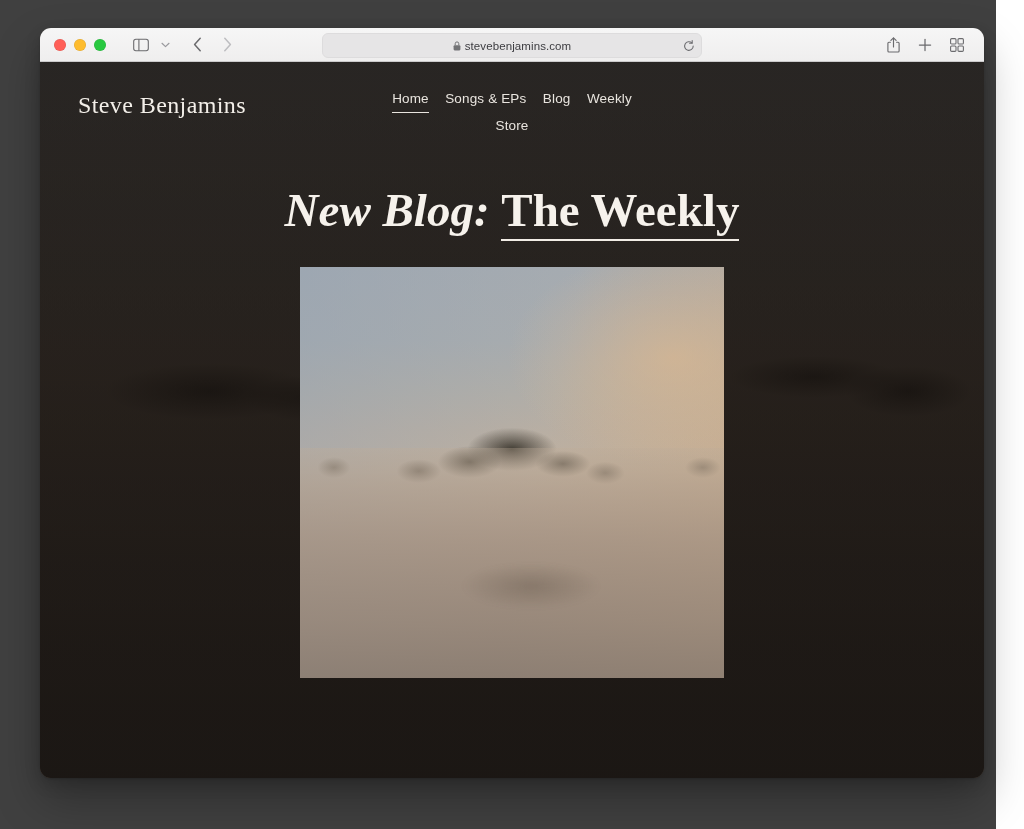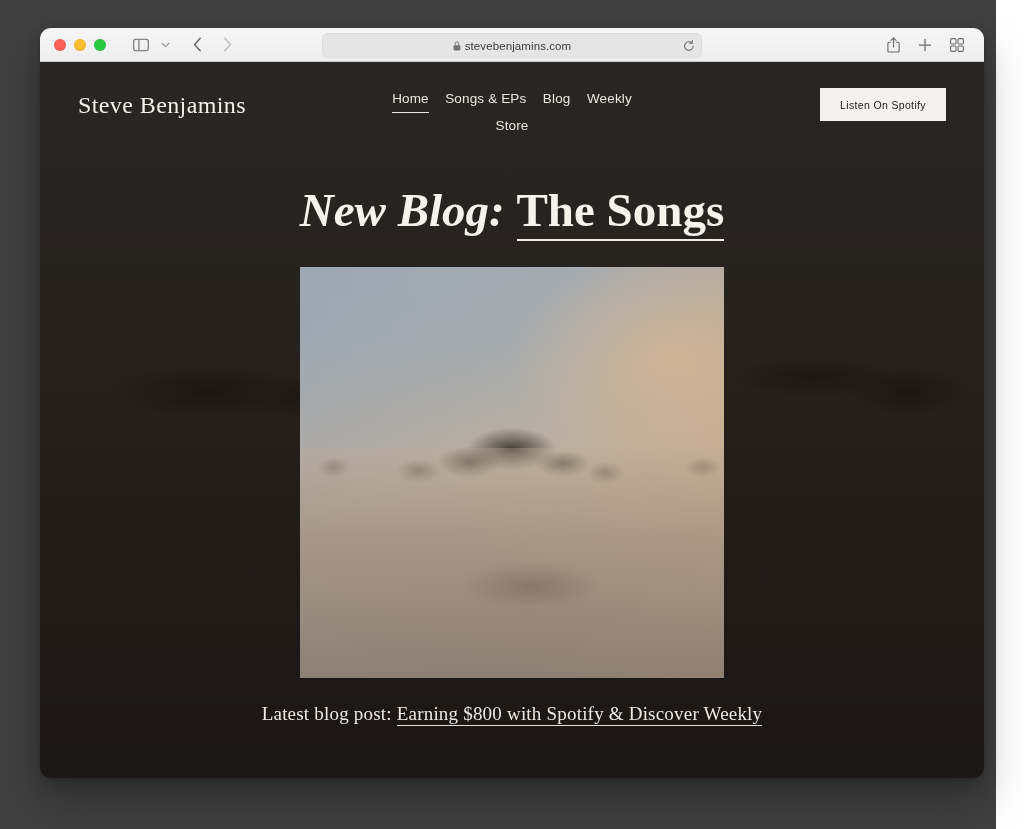--- a/index.html
+++ b/index.html
@@ -423,35 +423,31 @@
           <div class="brand">Steve Benjamins</div>
 
           <nav class="mainnav">
             <a class="nav-link active">Home</a>
             <a class="nav-link">Songs &amp; EPs</a>
             <a class="nav-link">Blog</a>
             <a class="nav-link">Weekly</a>
             <a class="nav-link">Store</a>
           </nav>
 
-          <div class="spotify-btn">Listen On Spotify</div>
         </div>
 
         <h1 class="headline">
-          <span class="hl-italic">New Blog:</span><span>&nbsp;</span><span class="hl-title">The Songs</span>
+          <span class="hl-italic">New Blog:</span><span>&nbsp;</span><span class="hl-title">The Weekly</span>
         </h1>
 
         <div class="hero-img" title="misty-landscape-photo">
           <div class="hero-sky"></div>
           <div class="hero-glow"></div>
           <div class="hero-trees"></div>
           <div class="hero-mist"></div>
           <div class="hero-reflect"></div>
         </div>
 
-        <div class="bloginfo">
-          <span>Latest blog post:</span><span>&nbsp;</span><a class="blog-link">Earning $800 with Spotify &amp; Discover Weekly</a>
-        </div>
 
       </div>
     </div>
   </div>
 </div>
 
 </body></html>

